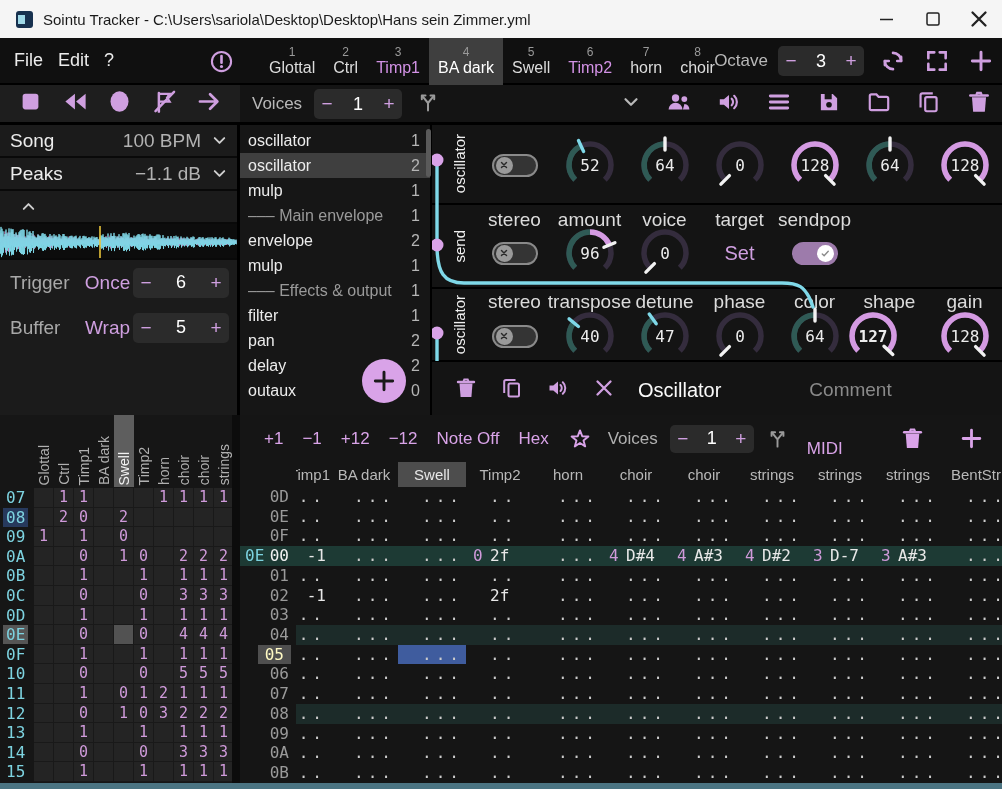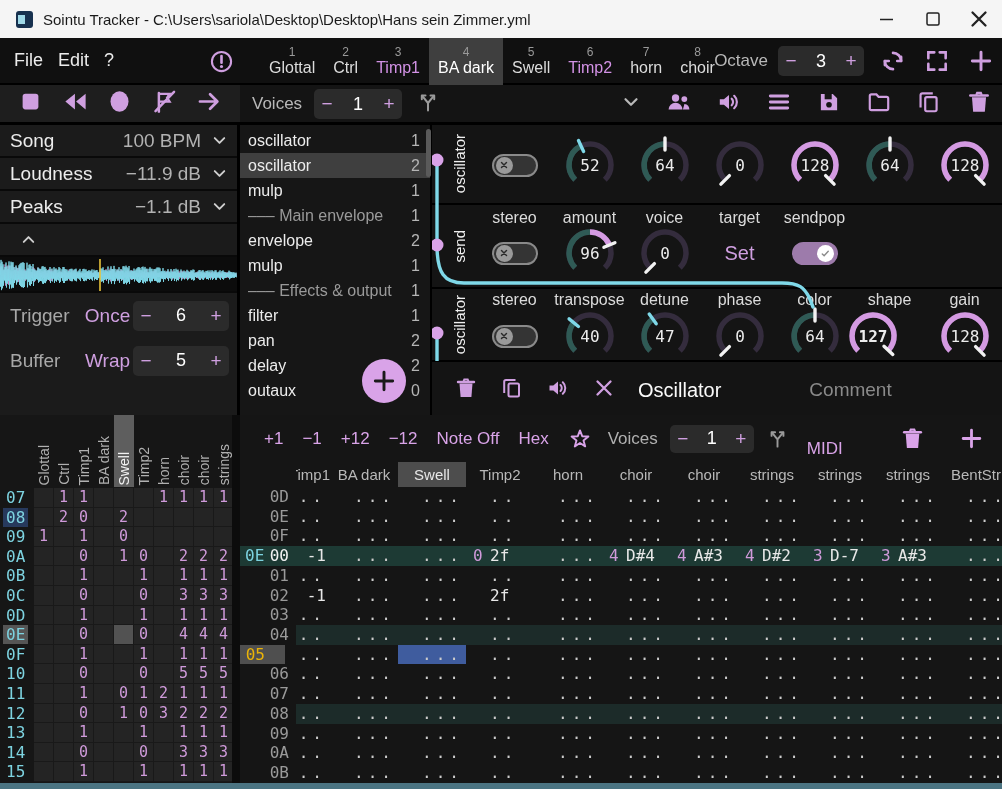--- a/index.html
+++ b/index.html
@@ -68,21 +68,21 @@
        display:flex;align-items:center;justify-content:center;color:#1a1a1a;}
   #ulscroll{position:absolute;left:186px;top:4px;width:5px;height:48px;background:#5a5a5a;border-radius:3px;}
 
   
   #editor{position:absolute;left:432px;top:0;width:570px;height:290px;background:#141414;}
   .unit-row{position:relative;border-bottom:2px solid #000;}
   .vlabel{position:absolute;left:14px;top:0;bottom:0;width:26px;display:flex;align-items:center;justify-content:center;}
   .vlabel span{transform:rotate(180deg);writing-mode:vertical-rl;font-size:15px;color:#f0f0f0;white-space:nowrap;}
   .ucols{position:absolute;left:45px;top:0;right:0;}
   .ucol{position:absolute;width:75px;display:flex;align-items:center;justify-content:center;}
-  .plabel{font-size:16px;color:#dcdcdc;text-align:center;}
+  .plabel{font-size:19px;color:#dcdcdc;text-align:center;}
   .toggle{width:46px;height:23px;border-radius:12px;border:2px solid #8a8a8a;background:#343434;position:relative;}
   .toggle .tknob{position:absolute;top:1px;width:17px;height:17px;border-radius:50%;background:#9a9a9a;
                  display:flex;align-items:center;justify-content:center;color:#2a2a2a;font-size:11px;}
   .toggle.off .tknob{left:2px;}
   .toggle.on{background:#9d7bab;border-color:#9d7bab;}
   .toggle.on .tknob{right:2px;background:#fff;color:#8a8a8a;}
   #ed-footer{position:absolute;left:0;bottom:0;width:570px;height:50px;background:#141414;display:flex;align-items:center;}
   #ed-footer .fico{margin-left:22px;color:#cf9fe0;}
   #unit-title{font-size:20px;color:#fafafa;margin-left:22px;}
   #unit-comment{font-size:19px;color:#8a8a8a;margin-left:88px;}
@@ -116,21 +116,21 @@
   .ne-h{font-size:15px;color:#b8b8b8;display:flex;align-items:center;justify-content:center;overflow:hidden;}
   .ne-h.first{justify-content:flex-end;}
   .ne-h.sel{background:#4d4d4d;color:#e8e8e8;}
   #ne-grid{position:absolute;left:0;top:72px;width:762px;}
   .ne-row{display:flex;height:19.73px;position:relative;}
   .ne-row.cur{background:#1d3a34;}
   .ne-gutter{width:56px;position:relative;flex:none;}
   .ne-order{position:absolute;left:5px;font-size:16px;color:#7dd3e0;line-height:19.7px;}
   .ne-num{position:absolute;right:7px;font-size:16px;color:#9a9a9a;line-height:19.7px;}
   .ne-row.cur .ne-num{color:#f2f2f2;}
-  .ne-num.cursor{background:#4f4f4f;color:#eab308;padding:0 20px;right:11px;}
+  .ne-num.cursor{background:#4f4f4f;color:#fef9c3;padding:0 7px;right:5px;}
   .ne-cells{display:flex;flex:1;}
   .ne-cells.beat{background:#1c2b29;}
   .ne-cell{position:relative;width:68px;flex:none;font-size:16px;}
   .ne-cell.first{width:34px;}
   .ne-cell .p{position:absolute;left:7px;color:#cf9ada;line-height:19.7px;}
   .ne-cell .n{position:absolute;left:24px;color:#e8e8e8;line-height:19.7px;letter-spacing:0px;white-space:nowrap;}
   .ne-cell .n.dots{color:#cccccc;letter-spacing:4px;}
   .ne-cell.first .n{left:auto;right:4px;}
   .ne-cell.selcell{background:#3f5c9e;}
 
@@ -343,29 +343,20 @@
           <div class="lp-row">
             <span class="lp-label">Song</span>
             <span class="lp-val">100 BPM</span>
             <span class="lp-chev">
               <svg width="19" height="19" viewBox="0 0 24 24">
                 <path d="M6 9l6 6 6-6" fill="none" stroke="currentColor" stroke-width="2.4" stroke-linecap="round" stroke-linejoin="round"></path>
               </svg>
             </span>
           </div>
           <div class="lp-row">
-            <span class="lp-label">Loudness</span>
-            <span class="lp-val">−11.9 dB</span>
-            <span class="lp-chev">
-              <svg width="19" height="19" viewBox="0 0 24 24">
-                <path d="M6 9l6 6 6-6" fill="none" stroke="currentColor" stroke-width="2.4" stroke-linecap="round" stroke-linejoin="round"></path>
-              </svg>
-            </span>
-          </div>
-          <div class="lp-row">
             <span class="lp-label">Peaks</span>
             <span class="lp-val">−1.1 dB</span>
             <span class="lp-chev">
               <svg width="19" height="19" viewBox="0 0 24 24">
                 <path d="M6 9l6 6 6-6" fill="none" stroke="currentColor" stroke-width="2.4" stroke-linecap="round" stroke-linejoin="round"></path>
               </svg>
             </span>
           </div>
           <div class="lp-row">
             <span class="lp-val"></span>

